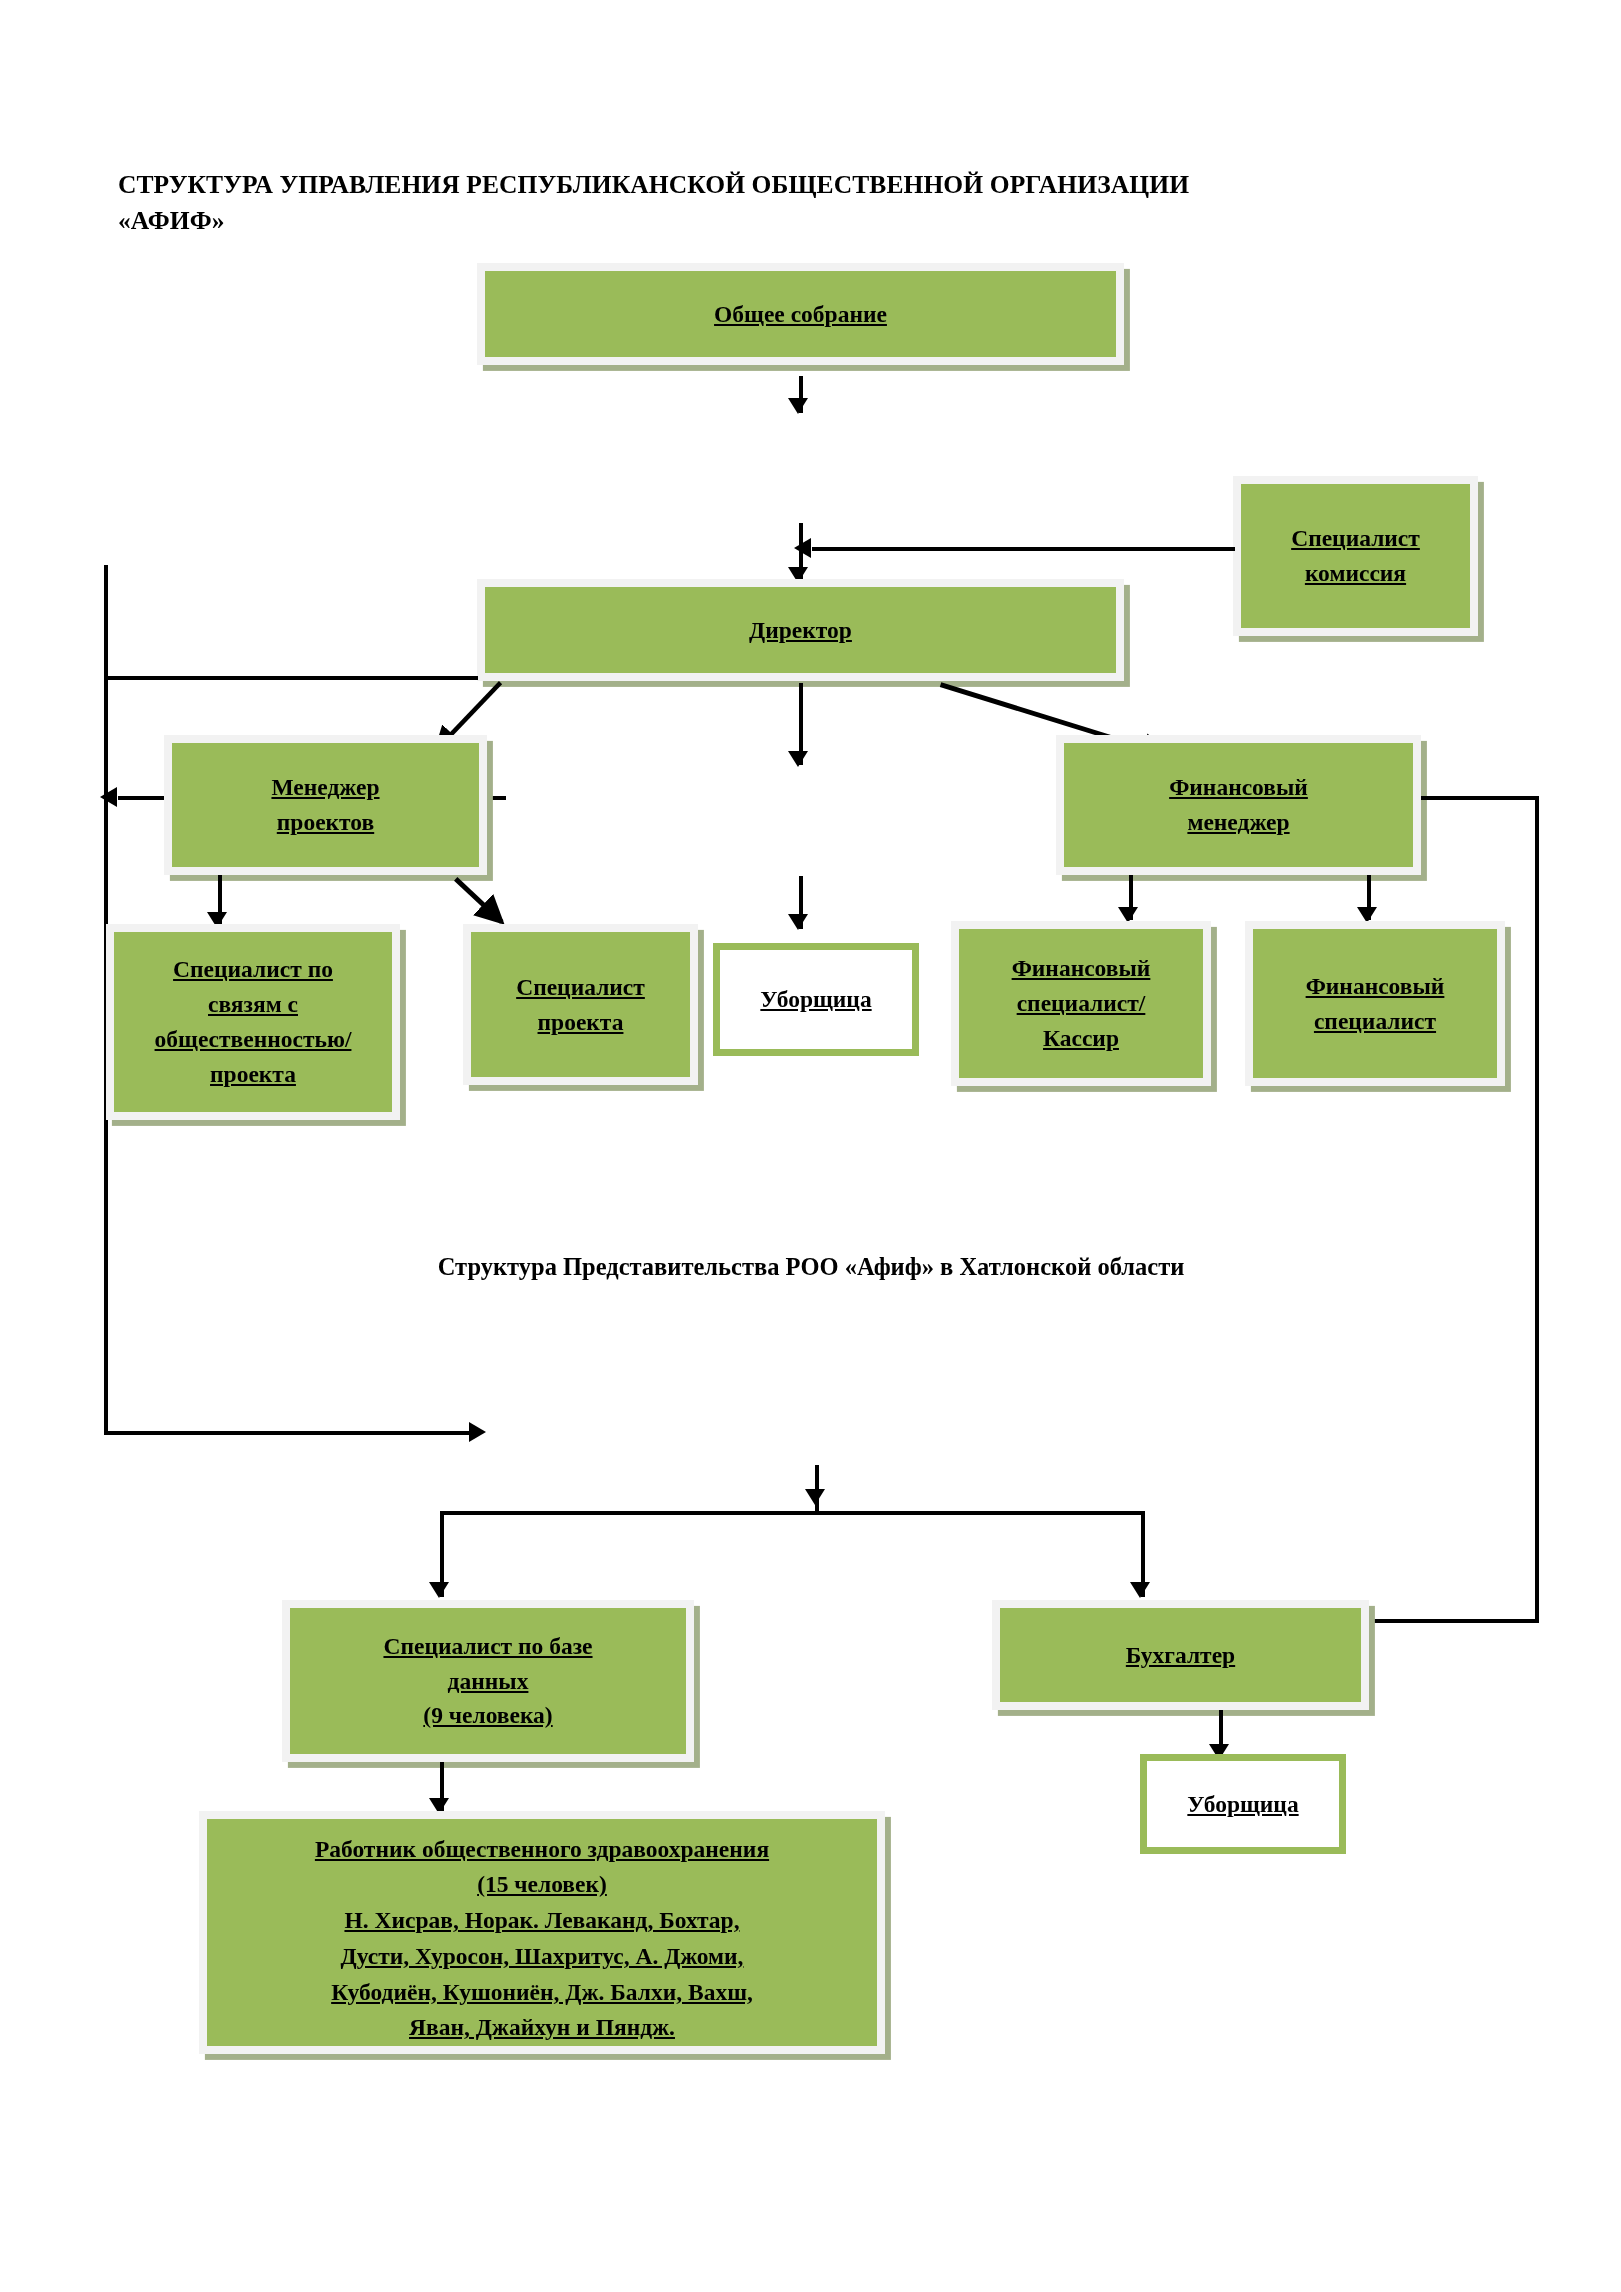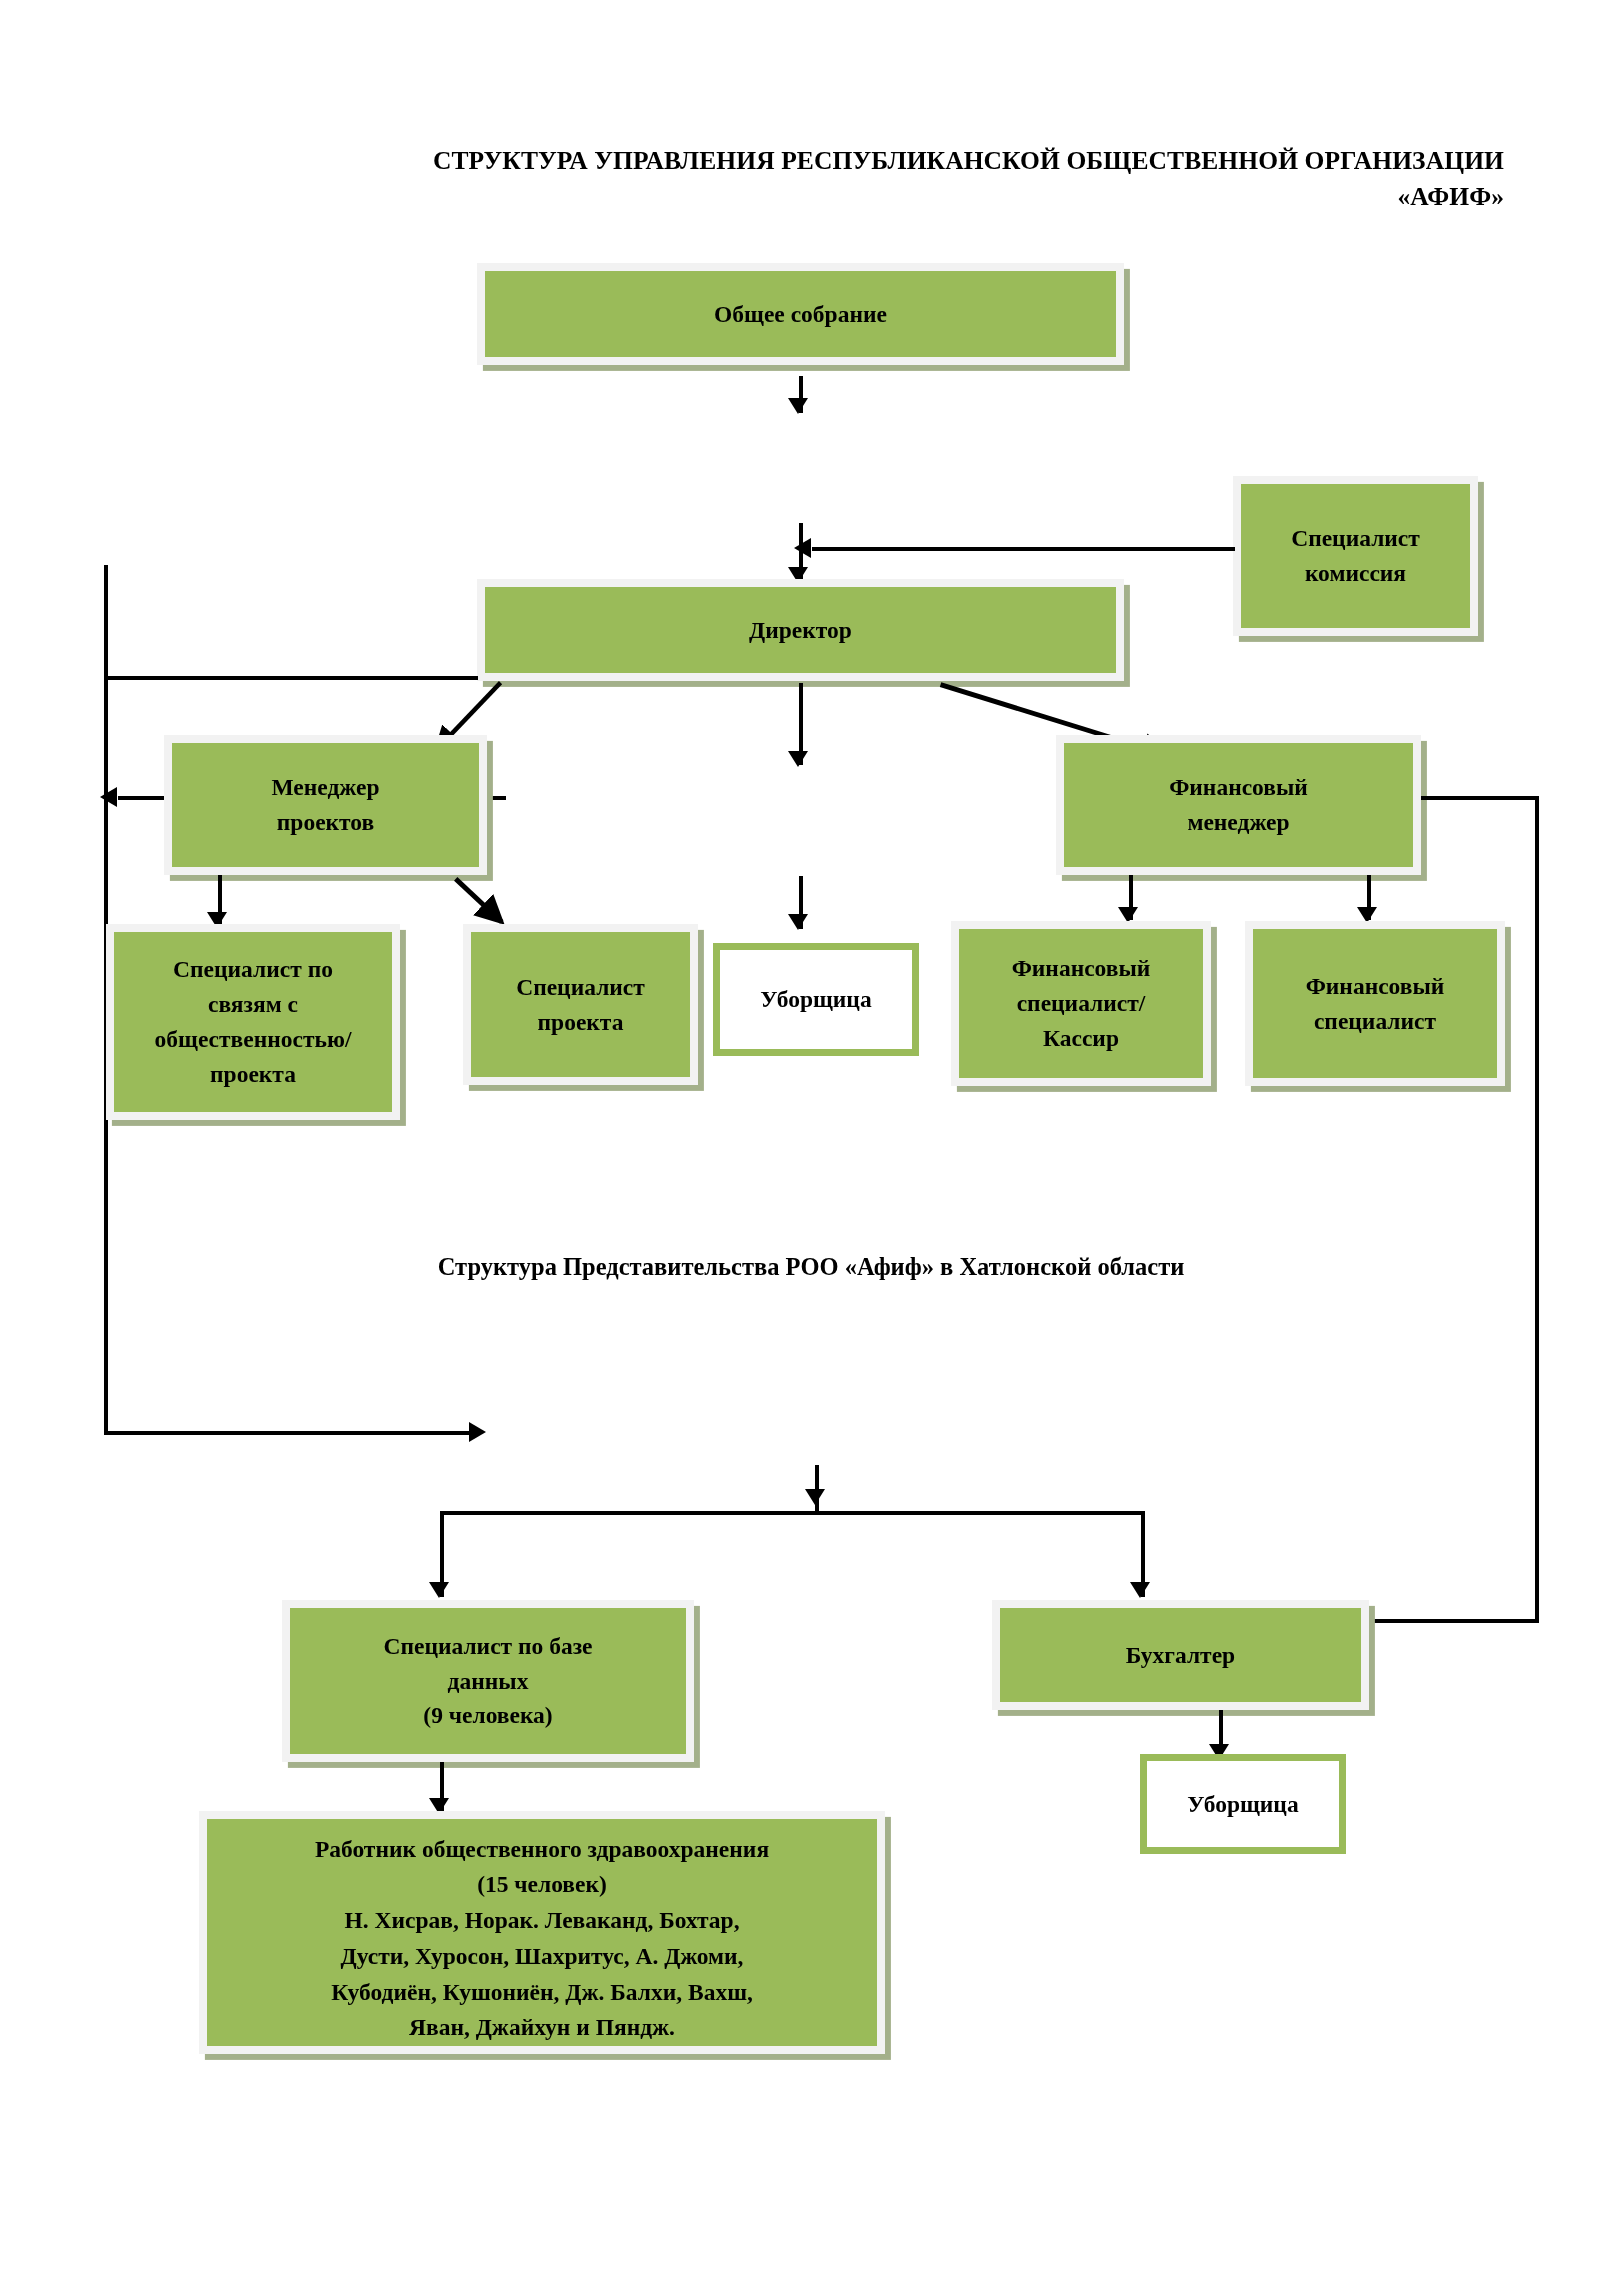--- a/index.html
+++ b/index.html
@@ -14,23 +14,23 @@
     position: relative;
     width: 1621px;
     height: 2293px;
     background: #ffffff;
     overflow: hidden;
   }
   
   .doc-title {
     position: absolute;
     left: 118px;
-    top: 143px;
+    top: 167px;
     width: 1386px;
-    text-align: right;
+    text-align: left;
     font-weight: bold;
     font-size: 25.5px;
     line-height: 1.42;
     color: #000000;
     letter-spacing: 0.1px;
   }
   .section-title {
     position: absolute;
     left: 118px;
     top: 1253px;
@@ -50,21 +50,21 @@
     align-items: center;
     justify-content: center;
     text-align: center;
     font-weight: bold;
     color: #000000;
     font-size: 23.5px;
     line-height: 1.62;
     box-shadow: 5.9px 5.9px 0 0 #A3B08A;
     padding: 0 5.9px;
   }
-  .node .txt { width: 100%; }
+  .node .txt { width: 100%; text-decoration: underline; }
   .node.plain {
     background: #FFFFFF;
     border: 7.8px solid #9ABB59;
     box-shadow: none;
   }
   .node.tight { line-height: 1.48; }
   .node.big-list {
     line-height: 1.52;
     font-size: 23.5px;
     align-items: flex-end;

